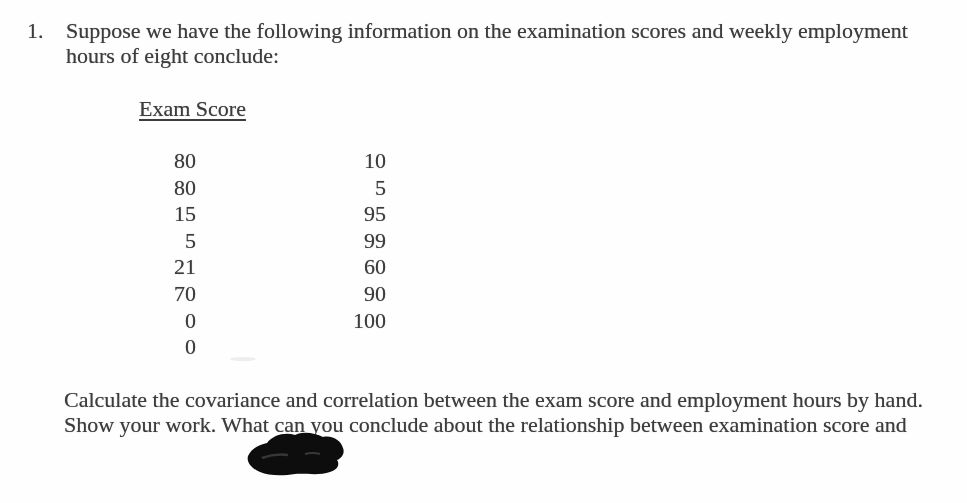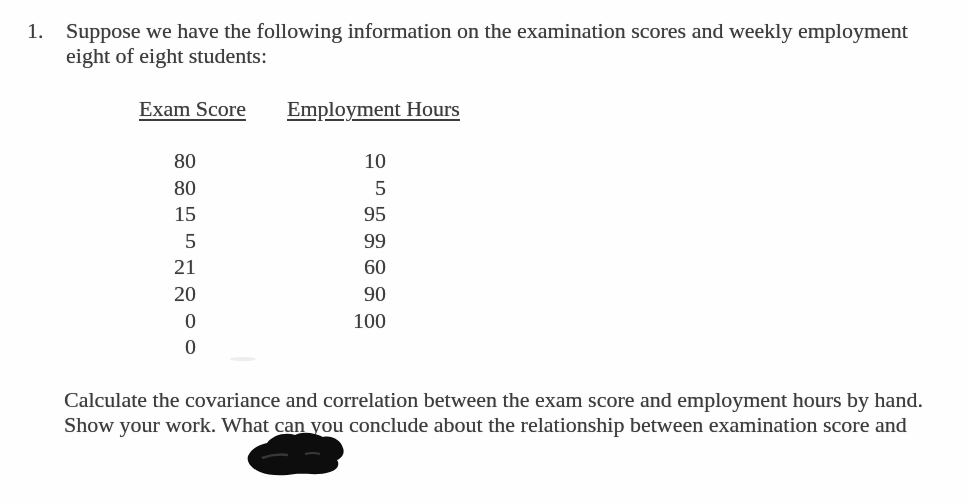--- a/index.html
+++ b/index.html
@@ -80,39 +80,38 @@
 </style>
 </head>
 <body>
 
 <div class="page">
 
   <div class="abs problem-number">1.</div>
 
   <div class="abs intro-para">
     <div>Suppose we have the following information on the examination scores and weekly employment</div>
-    <div>eight of eight students:</div>
+    <div>hours of eight conclude:</div>
   </div>
 
   <div class="abs col-header exam">Exam Score</div>
 
-  <div class="abs col-header hours">Employment Hours</div>
 
   <div class="data-table">
     <div class="cell">80</div>
     <div class="cell">10</div>
     <div class="cell">80</div>
     <div class="cell">5</div>
     <div class="cell">15</div>
     <div class="cell">95</div>
     <div class="cell">5</div>
     <div class="cell">99</div>
     <div class="cell">21</div>
     <div class="cell">60</div>
-    <div class="cell">20</div>
+    <div class="cell">70</div>
     <div class="cell">90</div>
     <div class="cell">0</div>
     <div class="cell">100</div>
     <div class="cell">0</div>
   </div>
 
   <div class="abs question-para">
     <div>Calculate the covariance and correlation between the exam score and employment hours by hand.</div>
     <div>Show your work. What can you conclude about the relationship between examination score and</div>
   </div>

